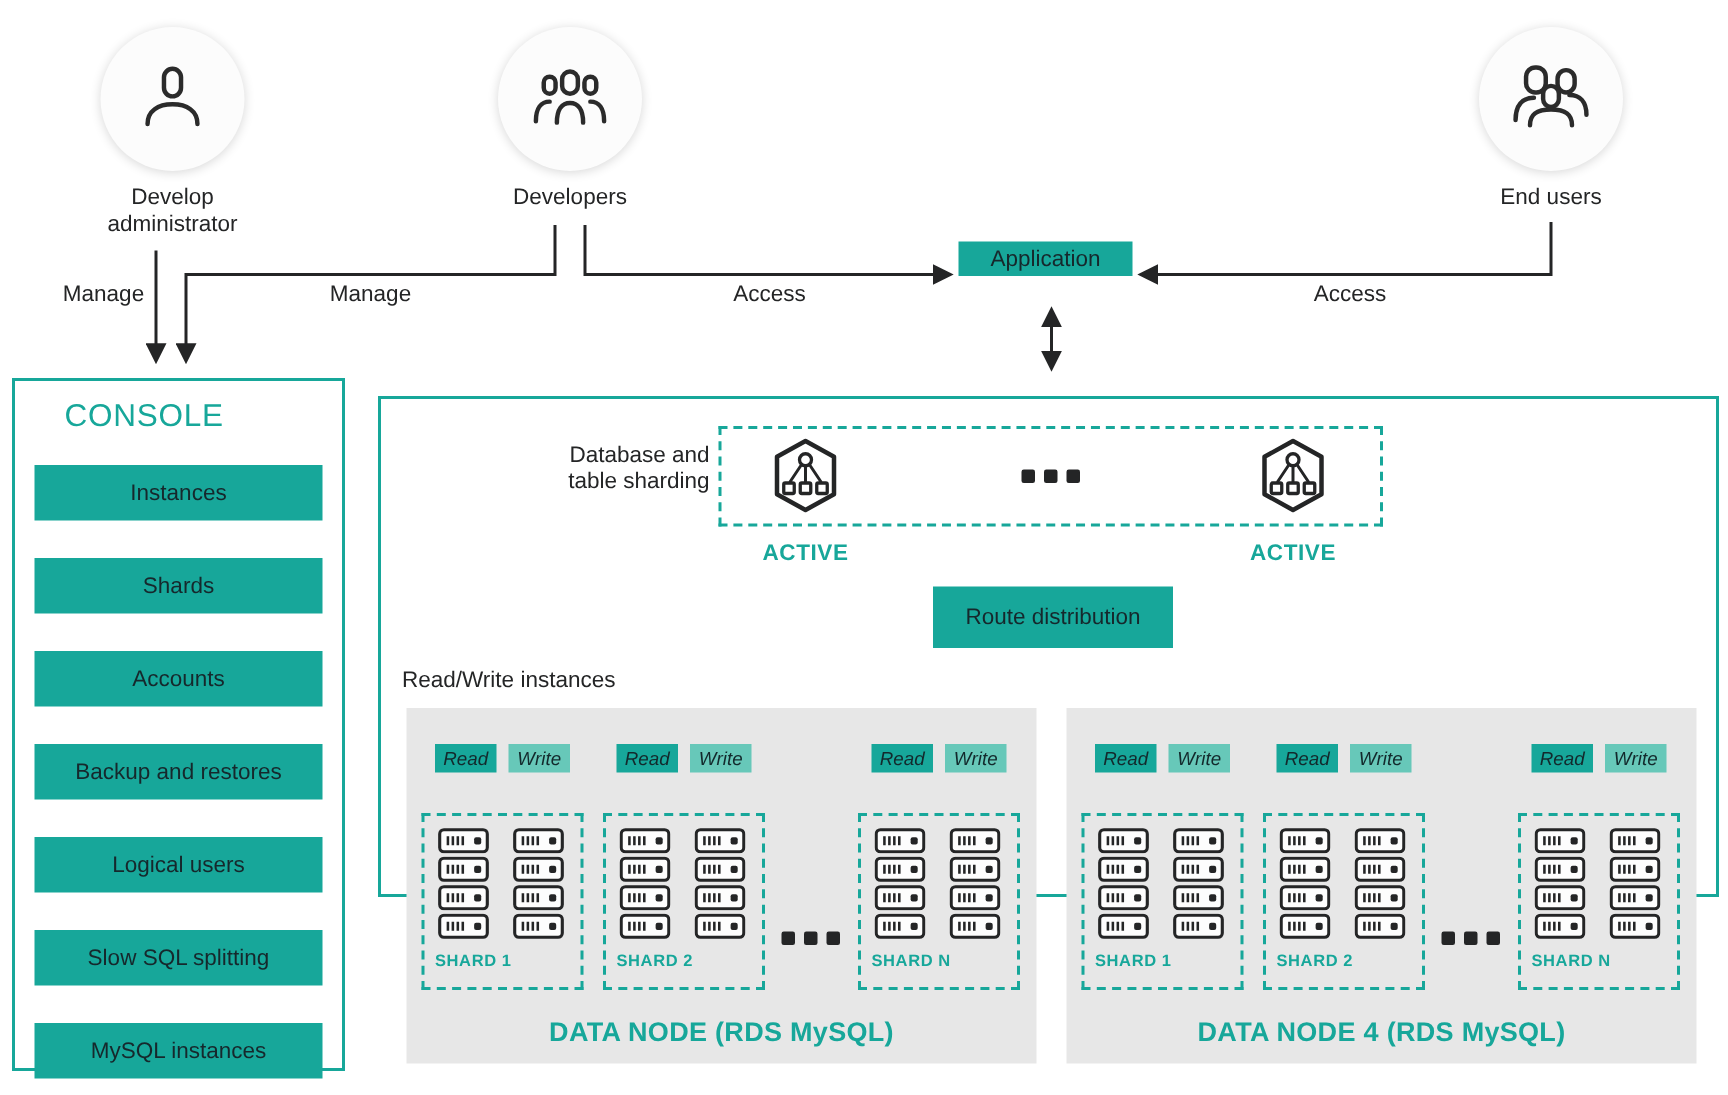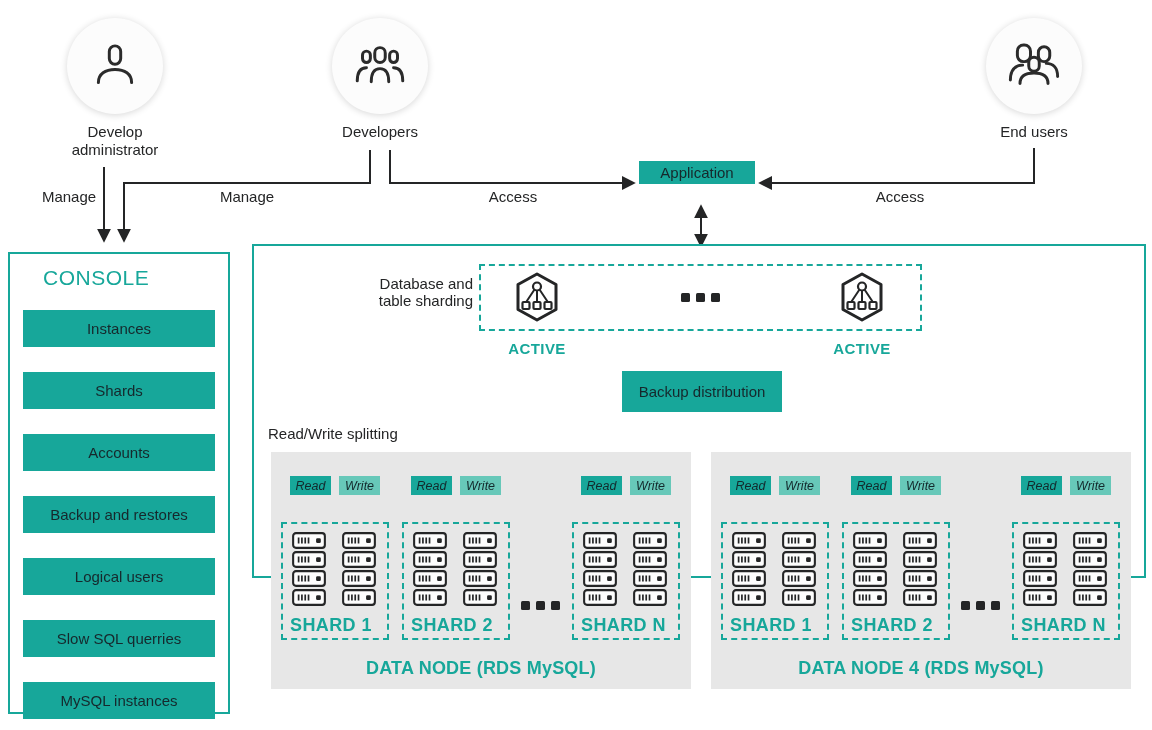--- a/index.html
+++ b/index.html
@@ -37,21 +37,21 @@
       display:flex;align-items:center;justify-content:center;font-size:15px;color:var(--btn-text);z-index:2;}
 
   
   .console{position:absolute;left:8px;top:252px;width:222px;height:462px;border:2px solid var(--teal);z-index:2;background:#fff;}
   .console-title{position:absolute;left:12px;top:12px;font-size:21px;font-weight:400;color:var(--teal);letter-spacing:.5px;margin-left:21px;}
   .console-btns{position:absolute;left:13px;top:56px;display:flex;flex-direction:column;gap:25px;}
   .cbtn{width:192px;height:37px;background:var(--teal);border:none;color:var(--btn-text);
       font-family:inherit;font-size:15px;display:flex;align-items:center;justify-content:center;}
 
   
-  .rpanel{position:absolute;left:252px;top:244px;width:894px;height:334px;border:2px solid var(--teal);z-index:2;background:#fff;}
+  .rpanel{position:absolute;left:252px;top:264px;width:894px;height:334px;border:2px solid var(--teal);z-index:2;background:#fff;}
   .shard-lbl{position:absolute;left:97px;top:29px;width:122px;text-align:right;font-size:15px;line-height:1.15;}
   .ddm-box{position:absolute;left:225px;top:18px;width:443px;height:67px;border:2px dashed var(--teal);}
   .hex{position:absolute;width:46px;height:50px;}
   #hex1{left:260px;top:26px;}
   #hex2{left:585px;top:26px;}
   .dots{position:absolute;display:flex;gap:6px;}
   .dots i{width:9px;height:9px;background:var(--ink);border-radius:1.5px;display:block;}
   #dots-mid{left:427px;top:47px;}
   .active{position:absolute;transform:translateX(-50%);font-size:15px;font-weight:800;color:var(--teal);letter-spacing:.4px;}
   #active1{left:283px;top:94px;}
@@ -63,21 +63,21 @@
   
   .node{position:absolute;top:206px;width:420px;height:237px;background:var(--node-bg);}
   .shard-col{position:absolute;top:24px;width:108px;}
   .rw-row{display:flex;justify-content:center;gap:8px;height:19px;}
   .rw{width:41px;height:19px;font-size:12.5px;display:flex;align-items:center;justify-content:center;color:#13292C;font-style:italic;}
   .rw.read{background:var(--teal);}
   .rw.write{background:var(--teal-light);}
   .shard-box{margin-top:27px;height:118px;border:2px dashed var(--teal);position:relative;}
   .srv-grid{position:absolute;left:9px;top:8px;display:grid;grid-template-columns:34px 34px;column-gap:16px;row-gap:2px;}
   .srv{width:34px;height:17px;display:block;}
-  .shard-name{position:absolute;left:7px;top:91px;font-size:18px;font-weight:800;color:var(--teal);letter-spacing:.4px;white-space:nowrap;}
+  .shard-name{position:absolute;left:7px;top:91px;font-size:11px;font-weight:800;color:var(--teal);letter-spacing:.4px;white-space:nowrap;}
   .node-dots{left:250px;top:149px;}
   .node-title{position:absolute;left:0;top:206px;width:100%;text-align:center;font-size:18px;font-weight:800;color:var(--teal);letter-spacing:.2px;}
 </style>
 </head>
 <body>
 
 <div class="stage">
 
   <svg class="conn" width="1152" height="730">
     <defs>
@@ -172,21 +172,21 @@
   <div class="app-box">Application</div>
 
   <div class="console">
     <div class="console-title">CONSOLE</div>
     <div class="console-btns" id="console-btns">
         <button class="cbtn">Instances</button>
         <button class="cbtn">Shards</button>
         <button class="cbtn">Accounts</button>
         <button class="cbtn">Backup and restores</button>
         <button class="cbtn">Logical users</button>
-        <button class="cbtn">Slow SQL querries</button>
+        <button class="cbtn">Slow SQL splitting</button>
         <button class="cbtn">MySQL instances</button>
         <button class="cbtn">Accounts</button>
       </div>
   </div>
 
   <div class="rpanel">
     <div class="shard-lbl">Database and table sharding</div>
 
     <div class="ddm-box"></div>
 
@@ -209,22 +209,22 @@
 
     <div class="dots" id="dots-mid">
         <i></i>
         <i></i>
         <i></i>
       </div>
 
     <span class="active" id="active1">ACTIVE</span>
     <span class="active" id="active2">ACTIVE</span>
 
-    <div class="route-box">Backup distribution</div>
-    <div class="rw-lbl">Read/Write splitting</div>
+    <div class="route-box">Route distribution</div>
+    <div class="rw-lbl">Read/Write instances</div>
 
     <div id="nodes-root">
         <div class="node" style="left: 17px;">
     <div class="cols">
             <div class="shard-col" style="left: 10px;">
     <div class="rw-row">
       <span class="rw read">Read</span>
       <span class="rw write">Write</span>
     </div>
     <div class="shard-box">

